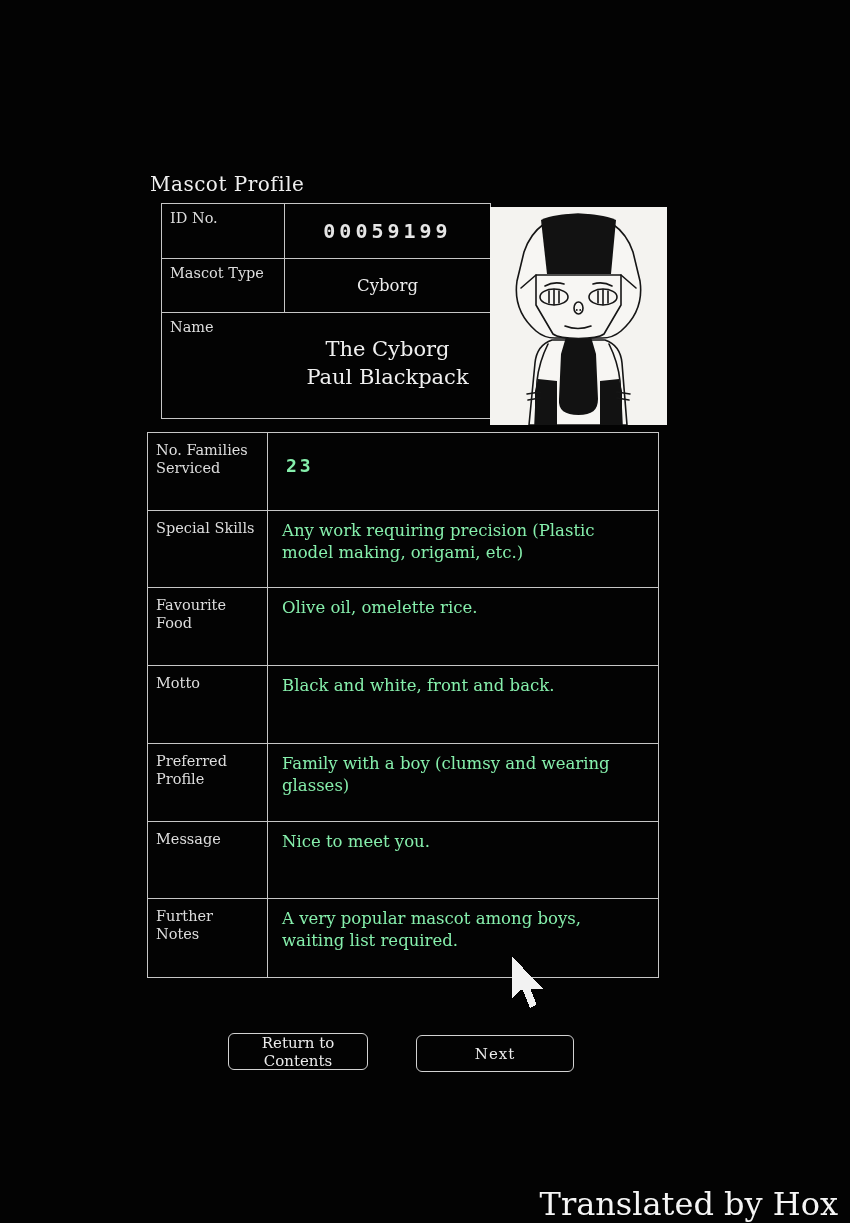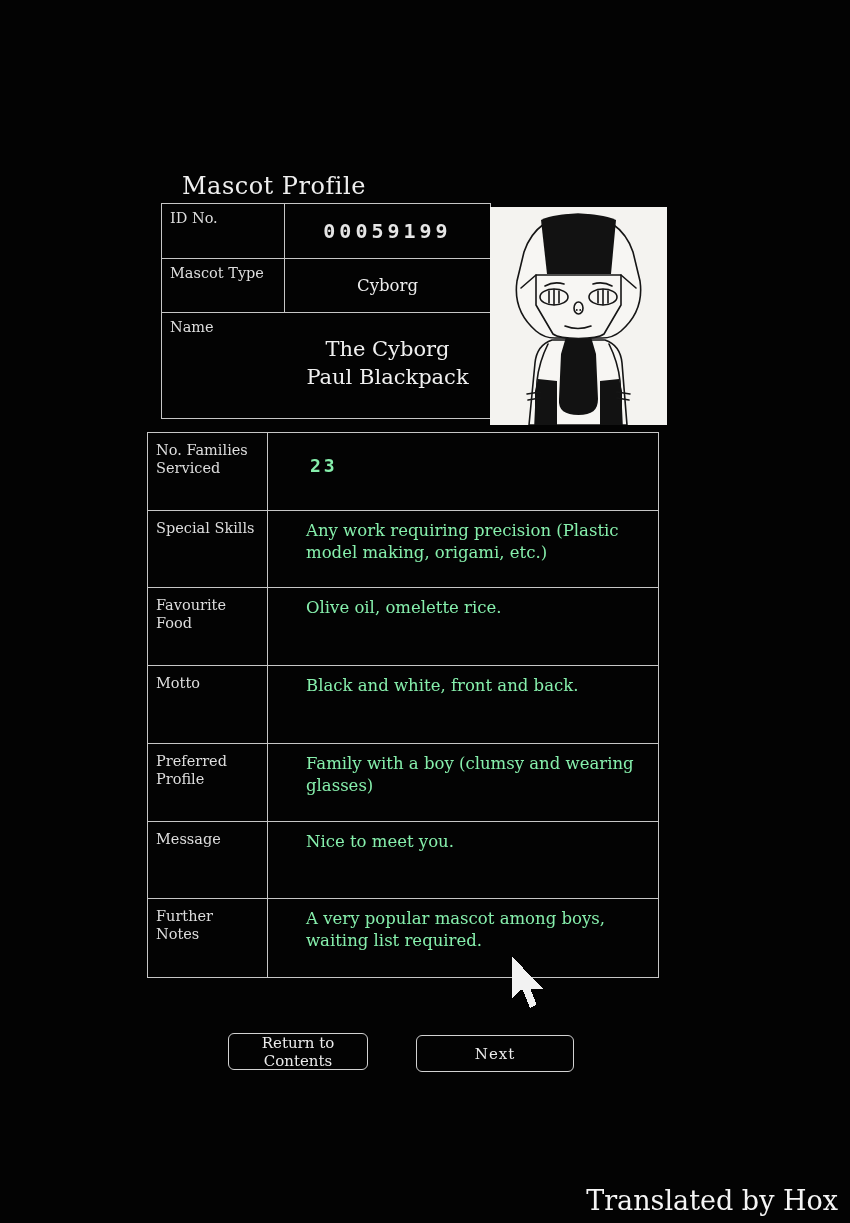--- a/index.html
+++ b/index.html
@@ -8,21 +8,21 @@
     width: 850px; height: 1223px;
     background: #030303;
     font-family: "DejaVu Serif", "Liberation Serif", serif;
     color: #e8e8e8;
     overflow: hidden;
   }
   .abs { position: absolute; }
 
   .page-title {
     left: 150px; top: 172px;
-    font-size: 24px; letter-spacing: 0.5px; color: #efefef; margin-left: 32px;
+    font-size: 20px; letter-spacing: 0.5px; color: #efefef;
   }
 
   
   .id-card {
     left: 161px; top: 203px; width: 330px; height: 216px;
     border: 1px solid #c6c6c6; box-sizing: border-box;
   }
   .id-card .trow { display: flex; box-sizing: border-box; }
   .id-card .trow.r1 { height: 55px; border-bottom: 1px solid #c6c6c6; }
   .id-card .trow.r2 { height: 54px; border-bottom: 1px solid #c6c6c6; }
@@ -55,21 +55,20 @@
 
   
   .details {
     left: 147px; top: 432px; width: 512px; height: 546px;
     border: 1px solid #c6c6c6; box-sizing: border-box;
     display: flex; flex-direction: column;
   }
   .drow {
     height: 78px; display: flex; box-sizing: border-box;
     border-bottom: 1px solid #c6c6c6;
-    gap: 24px;
   }
   .drow:last-child { border-bottom: none; }
   .dlabel {
     width: 120px; box-sizing: border-box;
     border-right: 1px solid #c6c6c6;
     padding: 8px 8px; font-size: 14.5px; line-height: 18px;
     color: #dedede; white-space: pre-line;
   }
   .dvalue {
     flex: 1; padding: 9px 14px; font-size: 16.5px; line-height: 22px;
@@ -83,21 +82,21 @@
     border: 1px solid #d2d2d2; border-radius: 6px;
     font-size: 15px; color: #ececec; background: transparent;
     box-sizing: border-box; cursor: pointer;
     font-family: "DejaVu Serif", "Liberation Serif", serif;
   }
   .btn-return { left: 228px; top: 1033px; width: 140px; height: 37px; }
   .btn-next   { left: 416px; top: 1035px; width: 158px; height: 37px; letter-spacing: 1px; }
 
   .footer-credit {
     right: 12px; top: 1185px;
-    font-size: 27px; color: #f5f5f5;
+    font-size: 32px; color: #f5f5f5;
   }
 
   .cursor { left: 511px; top: 956px; }
 </style>
 </head>
 <body>
 
 <div class="page">
 
   <div class="abs page-title">Mascot Profile</div>

